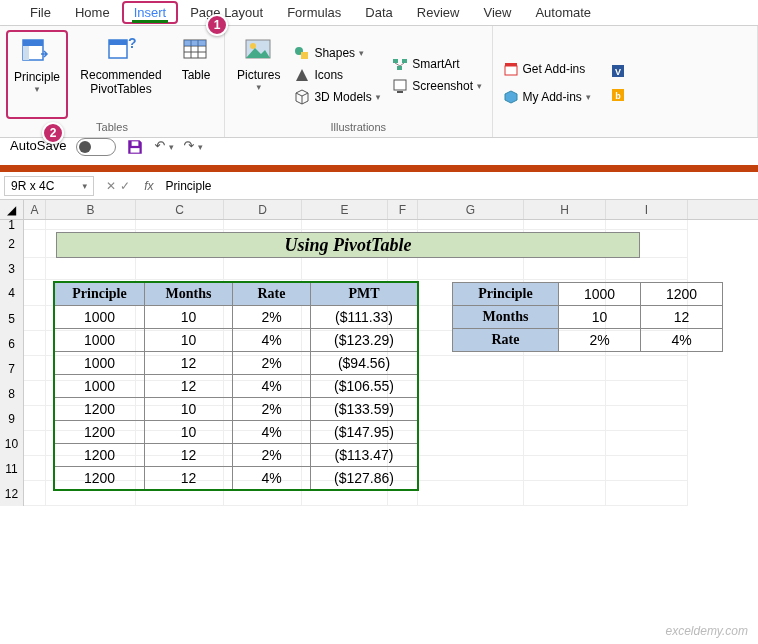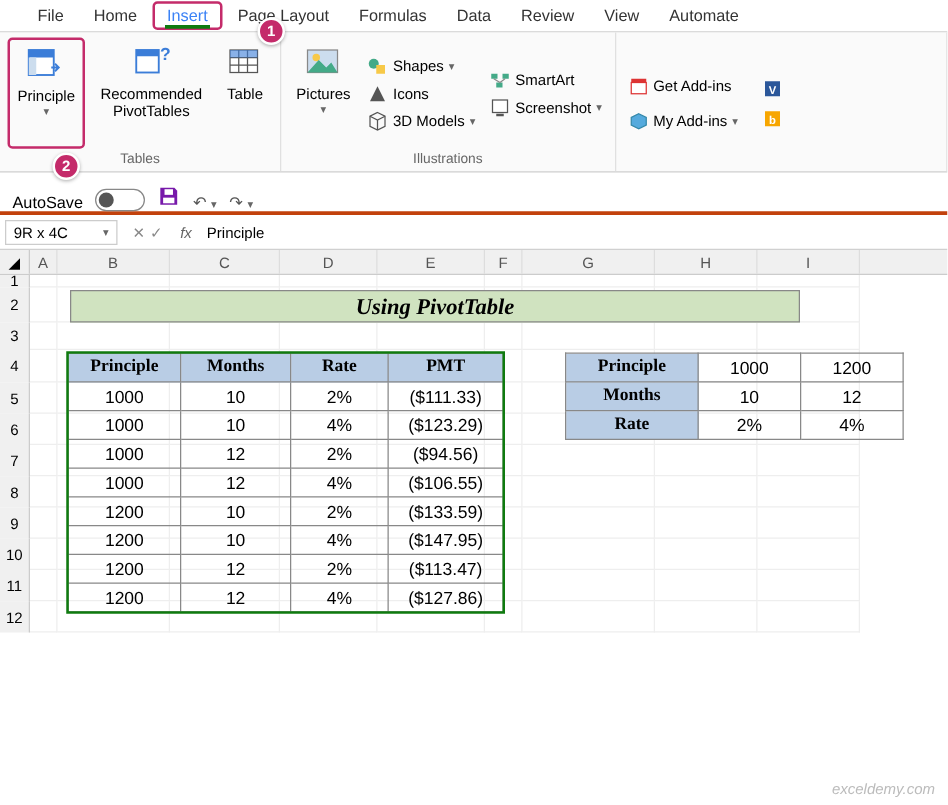--- a/index.html
+++ b/index.html
@@ -18,21 +18,21 @@
     .group { display: flex; flex-direction: column; padding: 4px 6px 2px; border-right: 1px solid #e0e0e0; }
     .group-items { display: flex; flex: 1; gap: 4px; }
     .group-label { text-align: center; font-size: 11px; color: #666; padding: 2px 0; }
     .big-btn { display: flex; flex-direction: column; align-items: center; justify-content: flex-start; padding: 4px 6px; font-size: 12px; text-align: center; cursor: pointer; border-radius: 3px; }
     .big-btn.boxed { border: 2px solid #c42b6a; border-radius: 4px; }
     .big-btn .icon-box { width: 32px; height: 32px; margin-bottom: 2px; }
     .small-row { display: flex; align-items: center; gap: 4px; font-size: 12px; padding: 2px 4px; cursor: pointer; border-radius: 3px; }
     .stack { display: flex; flex-direction: column; gap: 2px; justify-content: center; }
     
     
-    .qat { display: flex; align-items: flex-end; height: 34px; padding: 0 10px; gap: 10px; font-size: 13px; border-bottom: 3px solid #c2410c; }
+    .qat { display: flex; align-items: flex-start; height: 34px; padding: 0 10px; gap: 10px; font-size: 13px; border-bottom: 7px solid #c2410c; }
     .toggle { width: 40px; height: 18px; border: 1px solid #888; border-radius: 10px; position: relative; background: #fff; }
     .toggle::after { content: ''; position: absolute; left: 2px; top: 2px; width: 12px; height: 12px; background: #555; border-radius: 50%; }
     
     
     .fbar { display: flex; align-items: center; height: 28px; border-bottom: 1px solid #d0d0d0; font-size: 12px; }
     .namebox { width: 90px; border: 1px solid #ccc; margin: 0 4px; padding: 2px 6px; display: flex; justify-content: space-between; align-items: center; }
     .fx-btns { display: flex; gap: 4px; padding: 0 8px; color: #888; }
     .fx-label { font-style: italic; color: #666; padding: 0 6px; }
     .formula-input { flex: 1; padding: 2px 6px; }
     
@@ -403,21 +403,21 @@
     </div>
 
   <div class="title-banner">Using PivotTable</div>
 
   <table class="data-table sel-outline" style="left:54px;top:82px">
     <tbody>
         <tr>
       <th style="width:90px">Principle</th>
       <th style="width:88px">Months</th>
       <th style="width:78px">Rate</th>
-      <th style="width:92px">PMT</th>
+      <th style="width:107px">PMT</th>
     </tr>
     </tbody>
       <tbody id="main-rows">
         <tr>
           <td>1000</td>
           <td>10</td>
           <td>2%</td>
           <td class="pmt">($111.33)</td>
         </tr>
         <tr>

